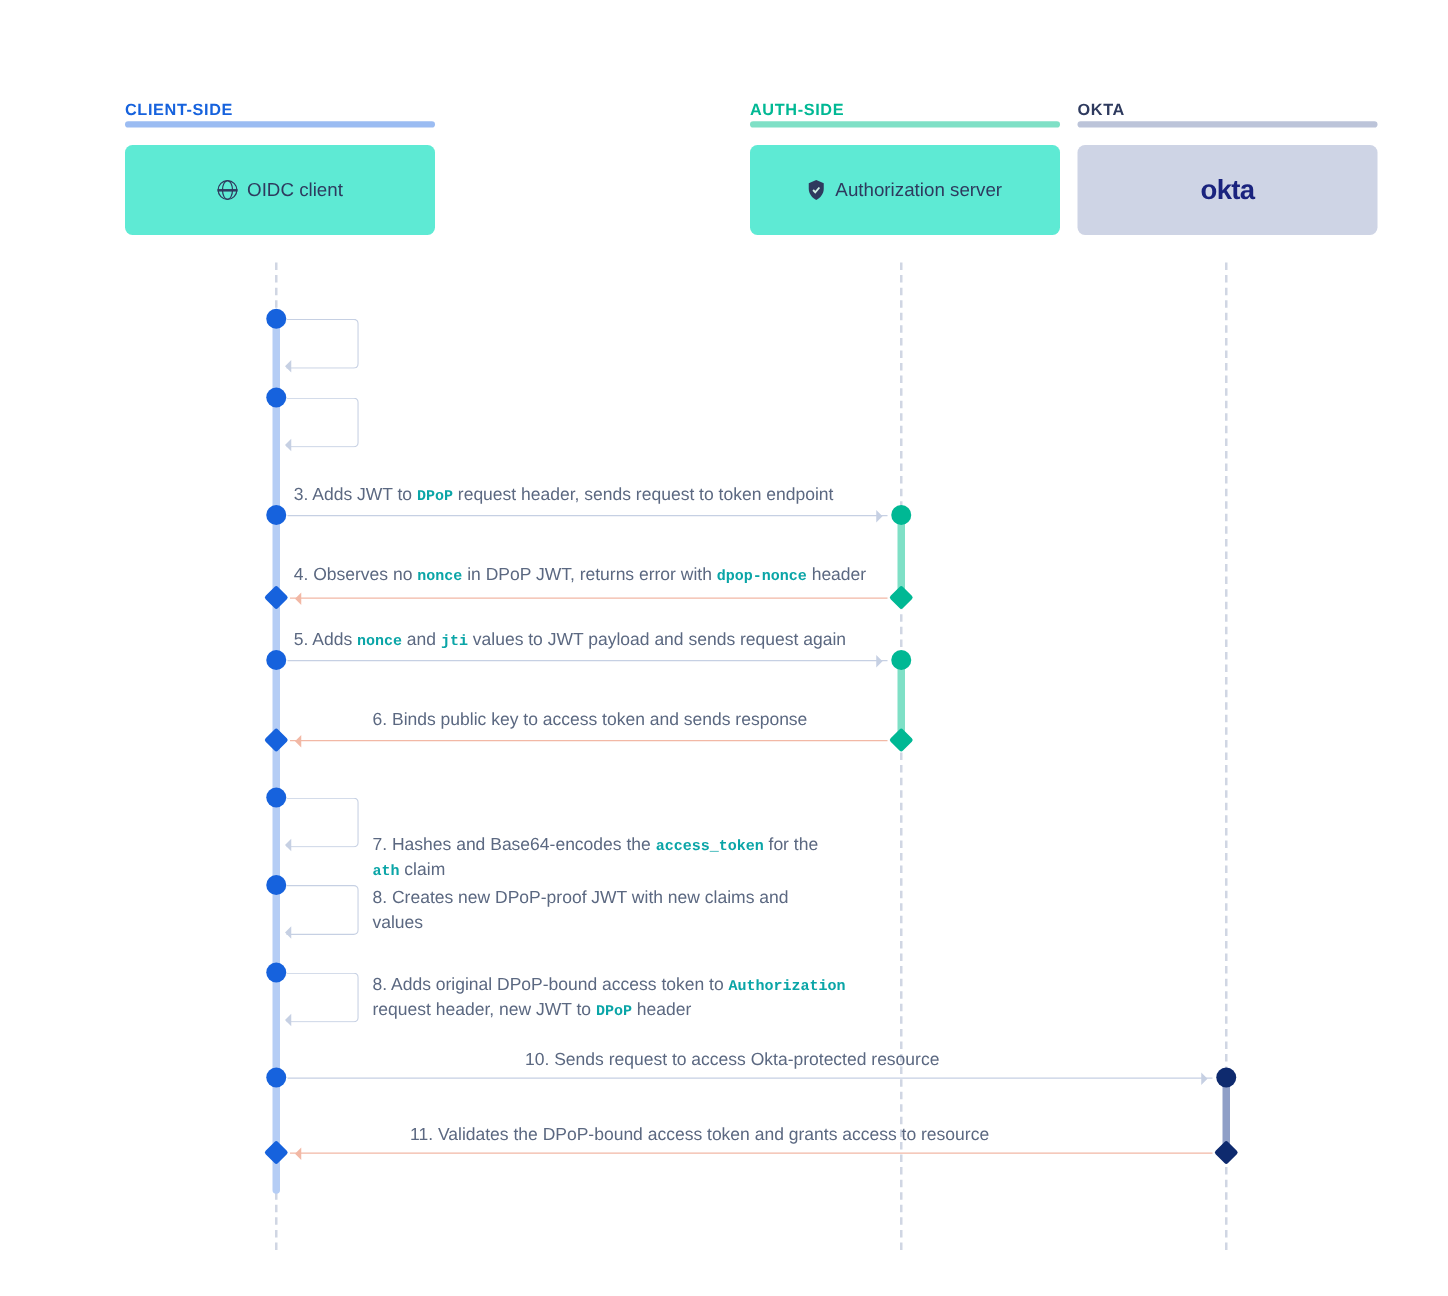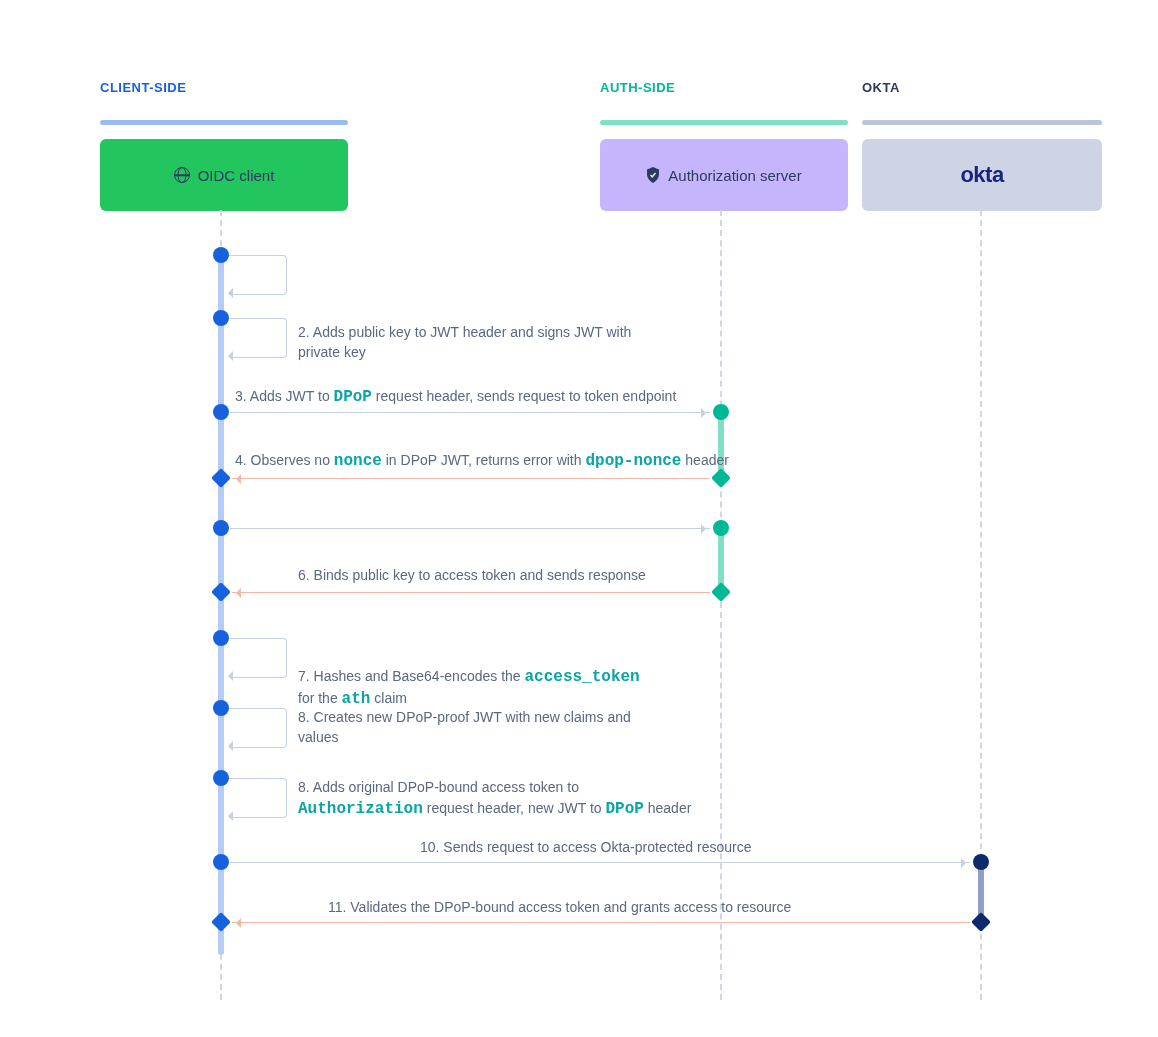--- a/index.html
+++ b/index.html
@@ -5,53 +5,53 @@
 * { box-sizing: border-box; margin: 0; padding: 0; }
 body { font-family: -apple-system, BlinkMacSystemFont, 'Segoe UI', Arial, sans-serif; background: #fff; padding: 20px; }
 .container { width: 1158px; height: 1037px; position: relative; background: #fff; border-radius: 24px; overflow: hidden; }
 .diagram { position: absolute; top: 60px; left: 80px; right: 80px; bottom: 60px; }
 
 .col-header { position: absolute; top: 0; }
 .col-header.client { left: 0; width: 248px; }
 .col-header.auth { left: 500px; width: 248px; }
 .col-header.okta { left: 762px; width: 240px; }
 
-.col-label { font-size: 13px; font-weight: 700; letter-spacing: 0.5px; margin-bottom: 25px; }
+.col-label { font-size: 13px; font-weight: 700; letter-spacing: 0.5px; margin-bottom: 2px; }
 .col-label.client-c { color: #1662DD; }
 .col-label.auth-c { color: #00B894; }
 .col-label.okta-c { color: #2E3A5E; }
 
 .col-bar { height: 5px; border-radius: 3px; margin-bottom: 14px; }
 .col-bar.client-b { background: #9BBCF2; }
 .col-bar.auth-b { background: #7FE0C6; }
 .col-bar.okta-b { background: #BCC4D9; }
 
 .col-box { height: 72px; border-radius: 6px; display: flex; align-items: center; justify-content: center; gap: 8px; font-size: 15px; }
-.col-box.client-box { background: #22c55e; color: #2E3A5E; }
-.col-box.auth-box { background: #c4b5fd; color: #2E3A5E; text-align: right; }
+.col-box.client-box { background: #5eead4; color: #2E3A5E; }
+.col-box.auth-box { background: #5eead4; color: #2E3A5E; text-align: right; }
 .col-box.okta-box { background: #CED4E5; color: #1A237E; font-weight: 700; font-size: 22px; letter-spacing: -0.5px; }
 
 .lifeline { position: absolute; top: 130px; width: 2px; border-left: 2px dashed #D0D6E3; height: 790px; }
 .lifeline.l1 { left: 120px; }
 .lifeline.l2 { left: 620px; }
 .lifeline.l3 { left: 880px; }
 
 .activation { position: absolute; width: 6px; border-radius: 3px; }
 .act-blue { background: #B5CDF5; }
 .act-green { background: #7FE0C6; }
 .act-navy { background: #8F9FC7; }
 
 .node { position: absolute; width: 16px; height: 16px; border-radius: 50%; transform: translate(-50%, -50%); }
 .node.blue { background: #1662DD; }
 .node.green { background: #00B894; }
 .node.navy { background: #0E2A6E; }
 .node.diamond { border-radius: 2px; transform: translate(-50%, -50%) rotate(45deg); width: 14px; height: 14px; }
 
 .step-label { position: absolute; font-size: 14px; color: #5B6881; line-height: 1.4; }
-.step-label code { font-family: 'Courier New', monospace; font-size: 16px; color: #0AA5A7; font-weight: 600; }
+.step-label code { font-family: 'Courier New', monospace; font-size: 12px; color: #0AA5A7; font-weight: 600; }
 
 .self-loop { position: absolute; width: 58px; height: 40px; border: 1px solid #C6D0E3; border-left: none; border-radius: 0 4px 4px 0; }
 .self-loop::after { content: ''; position: absolute; left: -6px; bottom: -4px; border: 5px solid transparent; border-right-color: #C6D0E3; }
 
 .arrow { position: absolute; height: 1px; }
 .arrow.req { background: #C6D0E3; }
 .arrow.resp { background: #F2B8A5; }
 .arrow .head-r { position: absolute; right: -1px; top: -4px; border: 5px solid transparent; border-left-color: #C6D0E3; }
 .arrow .head-l { position: absolute; left: -1px; top: -4px; border: 5px solid transparent; border-right-color: #F2B8A5; }
 
@@ -106,40 +106,42 @@
   <div class="activation act-blue" style="left:118px; top:175px; height:700px;"></div>
   <div class="activation act-green" style="left:618px; top:332px; height:72px;"></div>
   <div class="activation act-green" style="left:618px; top:448px; height:68px;"></div>
   <div class="activation act-navy" style="left:878px; top:782px; height:62px;"></div>
 
   <div class="node blue" style="left:121px; top:175px;"></div>
   <div class="self-loop" style="left:129px; top:175px;"></div>
 
   <div class="node blue" style="left:121px; top:238px;"></div>
   <div class="self-loop" style="left:129px; top:238px;"></div>
-  <div class="step-label" style="left:198px; top:243px; width:360px;">2. Adds public key to JWT header and signs JWT with private key</div>
 
   <div class="step-label" style="left:135px; top:306px; width:500px;">
     <span>3. Adds JWT to </span><code>DPoP</code><span> request header, sends request to token endpoint</span>
   </div>
   <div class="node blue" style="left:121px; top:332px;"></div>
   <div class="arrow req" style="left:130px; top:332px; width:480px;">
         <span class="head-r"></span>
       </div>
   <div class="node green" style="left:621px; top:332px;"></div>
 
   <div class="step-label" style="left:135px; top:370px; width:500px;">
     <span>4. Observes no </span><code>nonce</code><span> in DPoP JWT, returns error with </span><code>dpop-nonce</code><span> header</span>
   </div>
   <div class="node green diamond" style="left:621px; top:398px;"></div>
   <div class="arrow resp" style="left:132px; top:398px; width:478px;">
         <span class="head-l"></span>
       </div>
   <div class="node blue diamond" style="left:121px; top:398px;"></div>
 
+  <div class="step-label" style="left:135px; top:422px; width:500px;">
+    <span>5. Adds </span><code>nonce</code><span> and </span><code>jti</code><span> values to JWT payload and sends request again</span>
+  </div>
   <div class="node blue" style="left:121px; top:448px;"></div>
   <div class="arrow req" style="left:130px; top:448px; width:480px;">
         <span class="head-r"></span>
       </div>
   <div class="node green" style="left:621px; top:448px;"></div>
 
   <div class="step-label" style="left:198px; top:486px; width:440px;">6. Binds public key to access token and sends response</div>
   <div class="node green diamond" style="left:621px; top:512px;"></div>
   <div class="arrow resp" style="left:132px; top:512px; width:478px;">
         <span class="head-l"></span>

